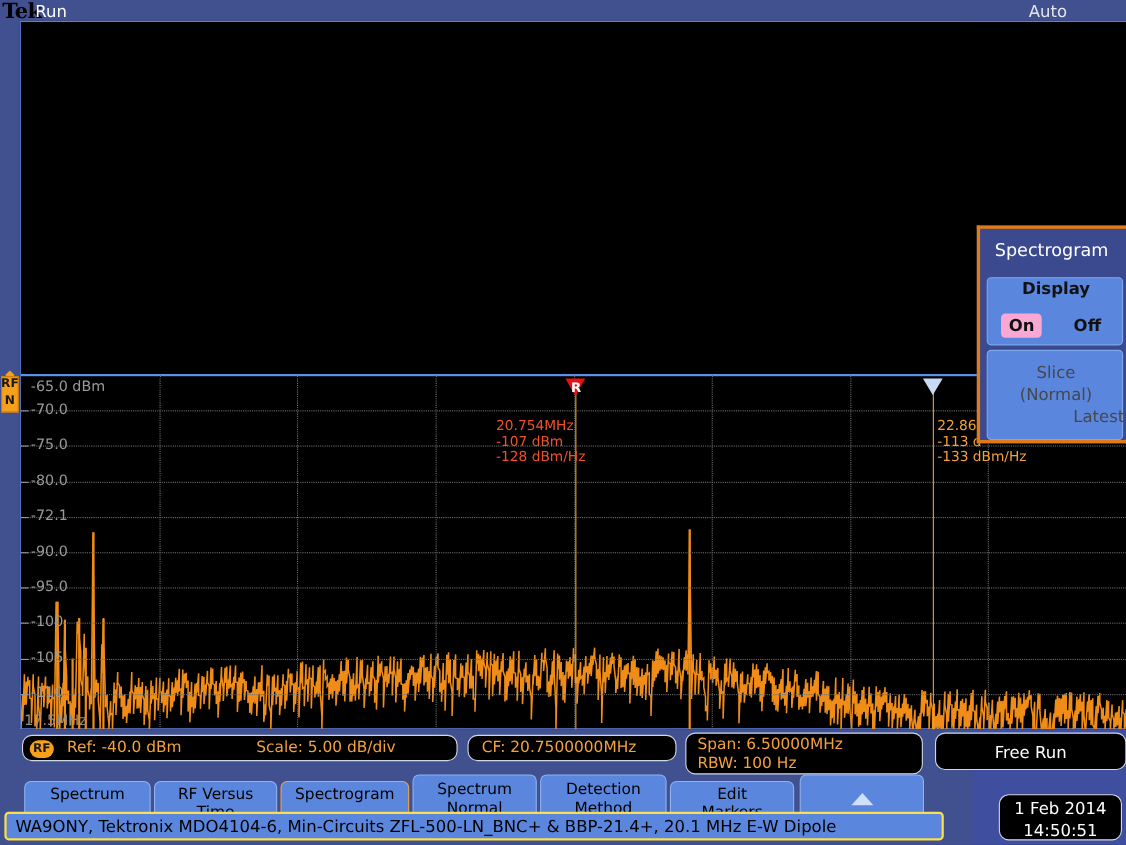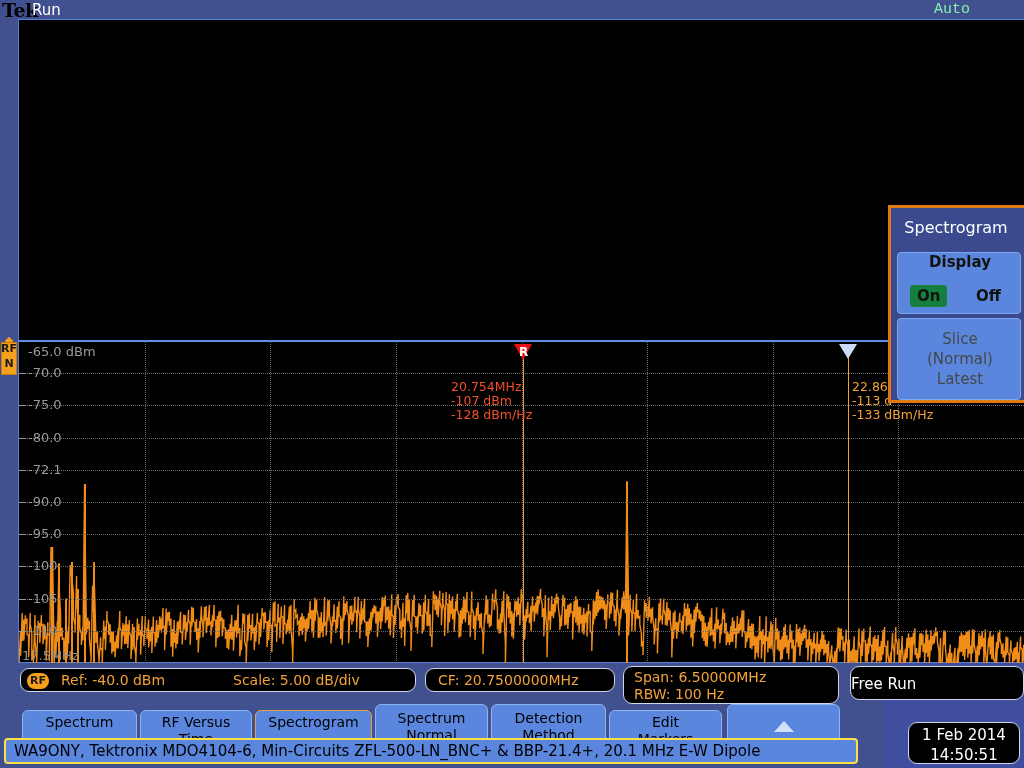--- a/index.html
+++ b/index.html
@@ -22,21 +22,21 @@
     font-weight: bold; font-size: 19px; color: #000;
     letter-spacing: -0.5px;
   }
   .run-state {
     position: absolute; left: 32px; top: 1px;
     font-size: 15px; color: #ffffff;
     font-family: "DejaVu Sans", sans-serif;
   }
   .trig-mode {
     position: absolute; right: 54px; top: 1px;
-    font-size: 15px; color: #86efac; font-family: Liberation Mono, monospace;
+    font-size: 15px; color: #e5e5e5;
   }
 
   
   .screen-frame {
     position: absolute; left: 18px; top: 19px; width: 1006px; height: 644px;
     background: #000; border: 1px solid #5b7fd4; border-right: none;
   }
   .left-rail {
     position: absolute; left: 0; top: 19px; width: 18px; height: 644px;
     background: #41508f;
@@ -130,21 +130,21 @@
   .sm-panel-display { top: 44px; height: 62px; }
   .sm-panel-slice { top: 110px; height: 82px; }
   .sm-label {
     position: absolute; left: 0; width: 124px; text-align: center;
     font-size: 15px; color: #111; font-weight: bold;
   }
   .sm-choice {
     position: absolute; font-size: 15px; color: #111; font-weight: bold;
   }
   .sm-choice.selected {
-    background: #15803d; border-radius: 4px; padding: 2px 7px; text-align: right;
+    background: #f9a8d4; border-radius: 4px; padding: 2px 7px; text-align: right;
   }
   .sm-slice-text {
     position: absolute; left: 0; width: 124px; text-align: center;
     font-size: 15px; color: #45484a; line-height: 20px;
   }
 
   
   .readout-row { position: absolute; left: 0; top: 666px; width: 1024px; height: 38px; }
   .rbox {
     position: absolute; background: #000; border: 1px solid #cfd8e8;
@@ -153,21 +153,21 @@
   }
   .rf-chip {
     position: absolute; left: 6px; top: 4px; width: 22px; height: 16px;
     background: #f7a01c; border-radius: 8px; color: #1a1a1a;
     font-size: 11px; font-weight: bold; text-align: center; line-height: 16px;
   }
   .rbox span.lbl { position: absolute; white-space: nowrap; }
   .free-run-box {
     position: absolute; left: 850px; top: 0px; width: 174px; height: 34px;
     background: #000; border: 1px solid #cfd8e8; border-radius: 9px;
-    color: #ffffff; font-size: 15px; text-align: left; line-height: 34px;
+    color: #ffffff; font-size: 15px; text-align: center; line-height: 34px;
   }
 
   
   .btn-row { position: absolute; left: 0; top: 710px; width: 1024px; height: 34px; }
   .mbtn {
     position: absolute; top: 0; height: 34px;
     background: #5b86dd; border: 1px solid #8fb2f0;
     border-top-left-radius: 6px; border-top-right-radius: 6px;
     color: #000; font-size: 14px; text-align: center; line-height: 17px;
     padding-top: 3px; overflow: hidden;
@@ -293,21 +293,21 @@
 
     <div class="sm-panel sm-panel-display">
       <div class="sm-label" style="top:0;">Display</div>
       <div class="sm-choice selected" style="left:12px; top:32px;">On</div>
       <div class="sm-choice" style="left:78px; top:34px;">Off</div>
     </div>
 
     <div class="sm-panel sm-panel-slice">
       <div class="sm-slice-text" style="top:10px;">Slice</div>
       <div class="sm-slice-text" style="top:30px;">(Normal)</div>
-      <div class="sm-slice-text" style="top:50px;">Latest</div>
+      <div class="sm-slice-text" style="top:50px;text-align:right;">Latest</div>
     </div>
   </div>
 
   <div class="readout-row">
     <div class="rbox" style="left:20px; top:2px; width:396px; height:24px;">
       <div class="rf-chip">RF</div>
       <span class="lbl" style="left:40px; top:3px;">Ref: -40.0 dBm</span>
       <span class="lbl" style="left:212px; top:3px;">Scale: 5.00 dB/div</span>
     </div>
 

